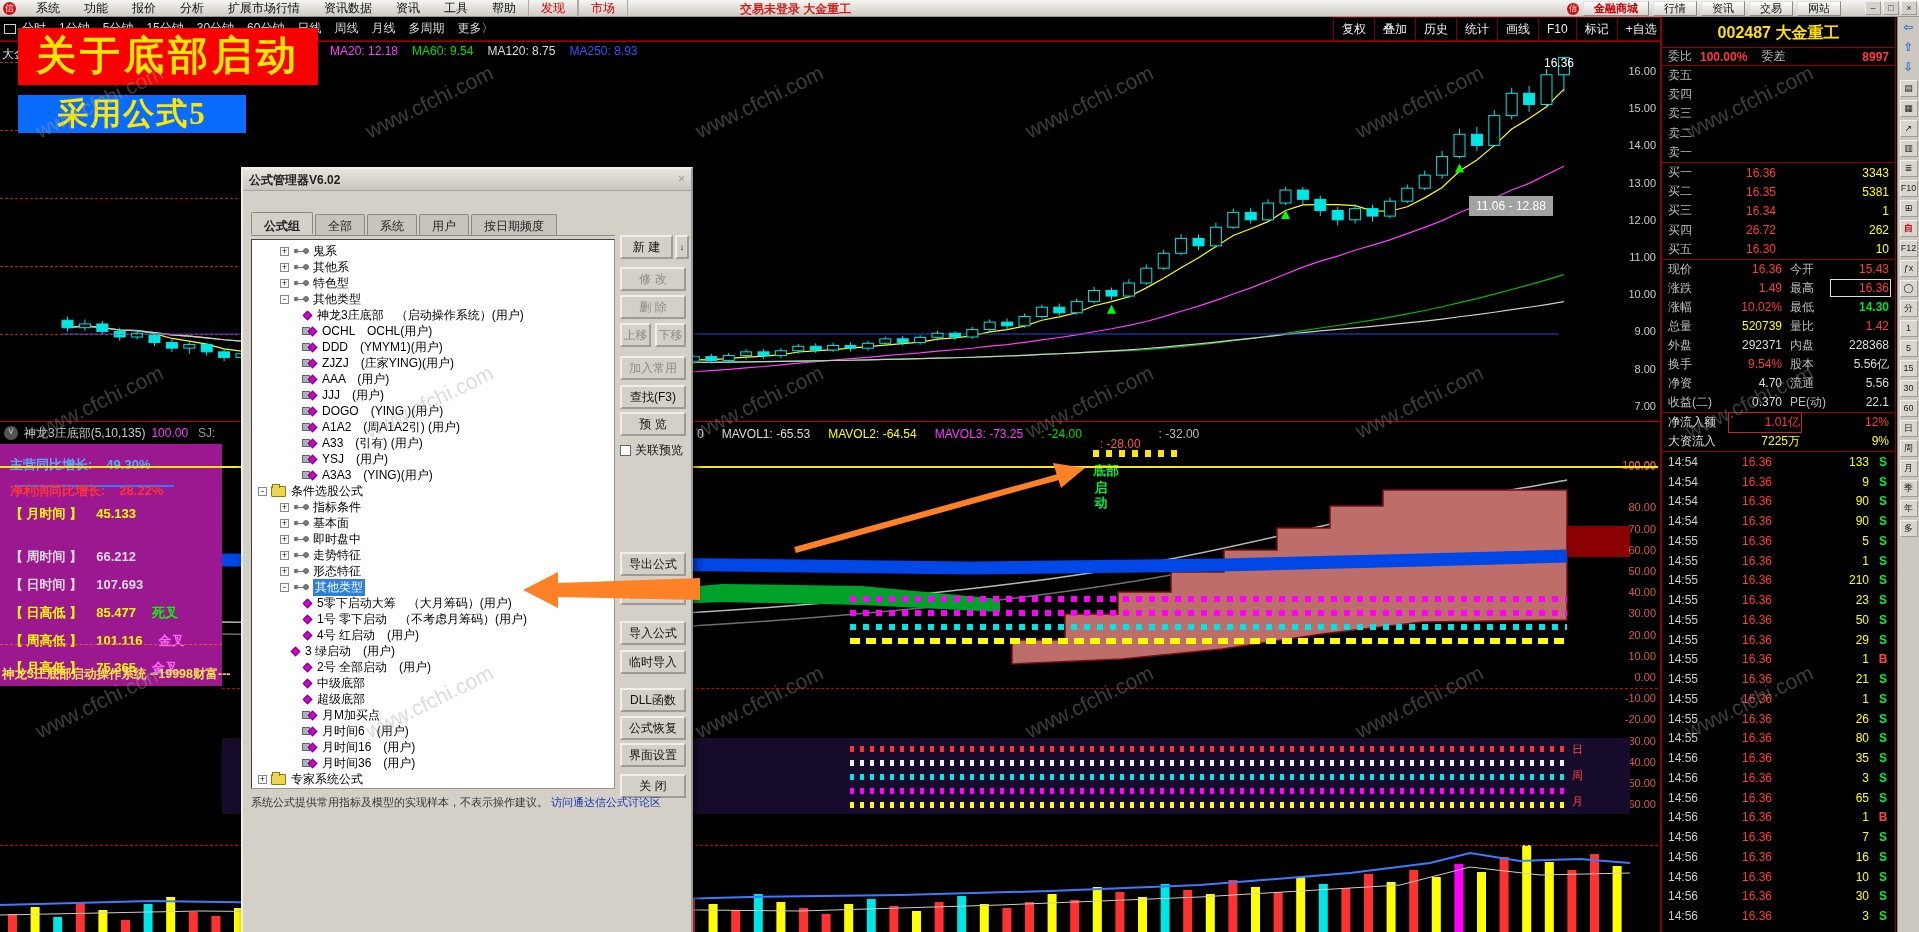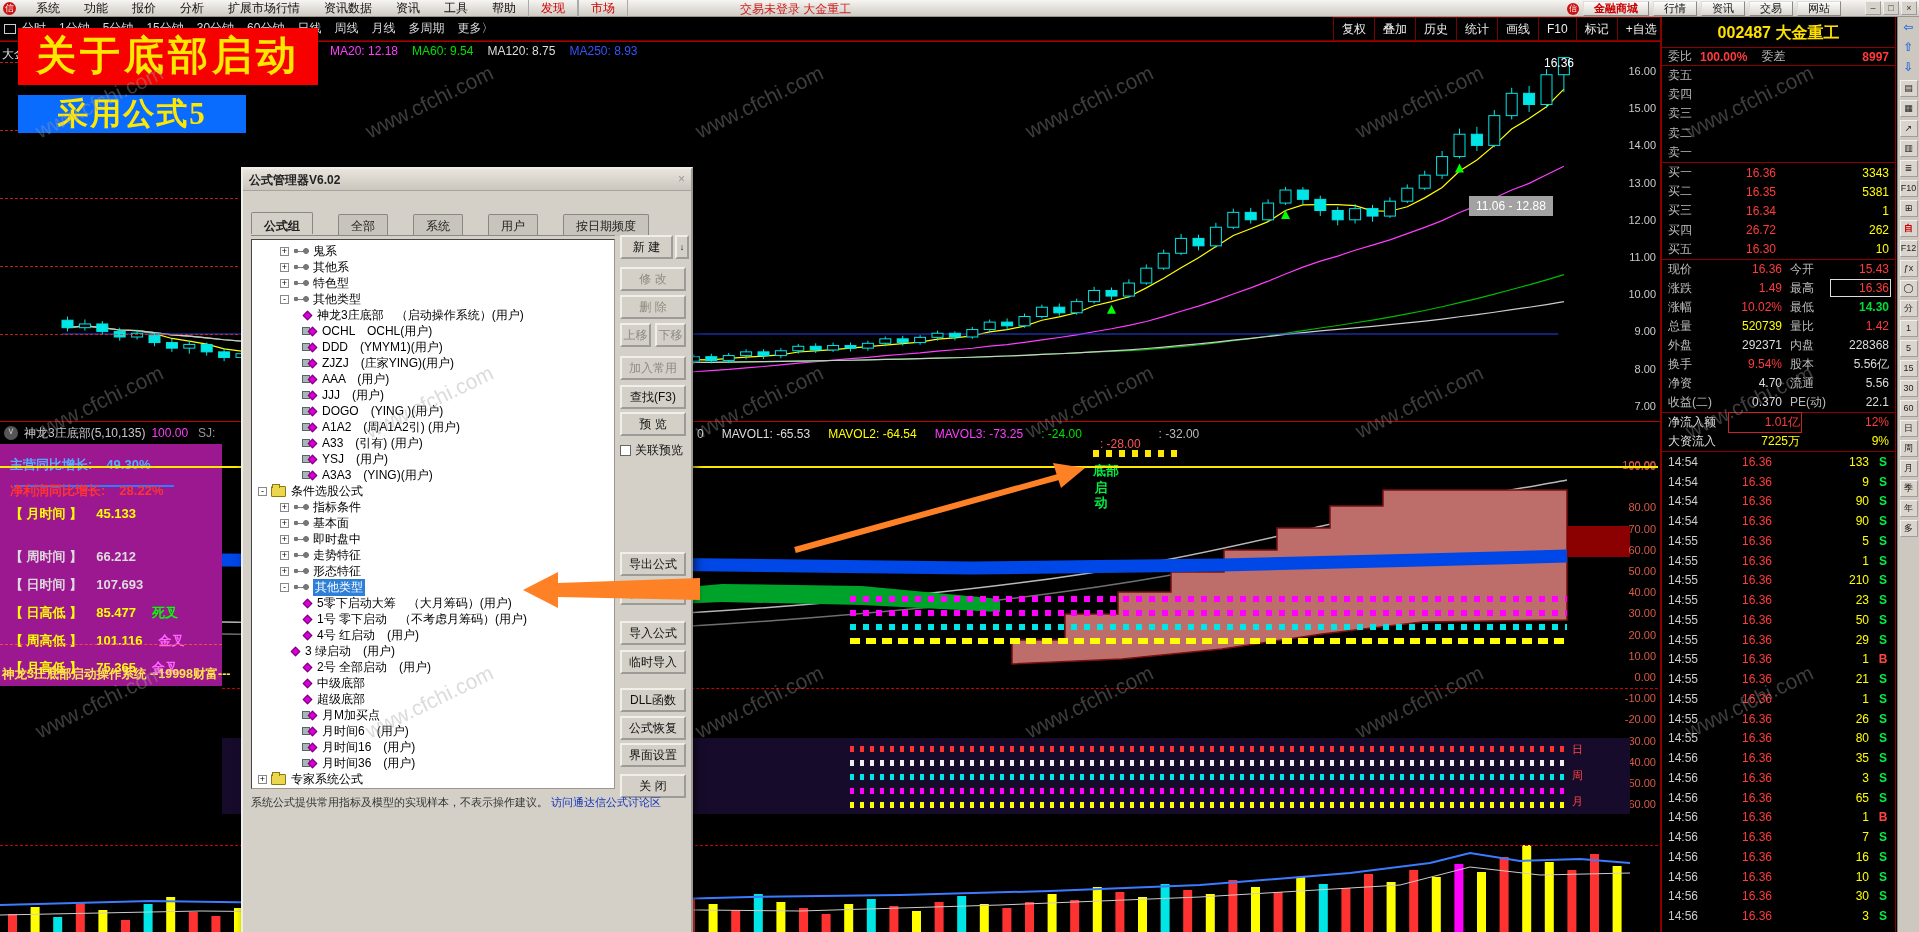--- a/index.html
+++ b/index.html
@@ -8,21 +8,21 @@
   .abs { position:absolute; }
 
   
   #menubar { left:0; top:0; width:1919px; height:17px;
     background:linear-gradient(#f7f5f1,#cfcbc5); border-bottom:1px solid #9a968e;
     display:flex; align-items:center; z-index:45; }
   #logo { width:13px; height:13px; border-radius:50%; background:#cc1111; color:#fff;
     font-size:9px; line-height:13px; text-align:center; margin:0 8px 0 3px; }
   .menu-item { padding:0 12px; color:#111; font-size:12px; height:17px; line-height:17px; cursor:default; }
   .menu-item.red { color:#cc0000; border-left:1px solid #aaa; border-right:1px solid #aaa; }
-  #title-center { position:absolute; left:740px; top:1px; color:#cc2222; font-size:12px; font-weight:normal; }
+  #title-center { position:absolute; left:740px; top:1px; color:#cc2222; font-size:12px; font-weight:bold; }
   #brand-right { position:absolute; right:78px; top:0; display:flex; height:17px; align-items:center; }
   .brand-btn { border:1px outset #ddd; background:linear-gradient(#fdfdfd,#d8d4cc); color:#111;
     padding:0 10px; margin-left:4px; height:15px; line-height:13px; font-size:11px; }
   .brand-btn.red { color:#cc0000; font-weight:bold; }
   #brandlogo { width:12px; height:12px; border-radius:50%; background:#cc1111; color:#fff; font-size:8px;
     line-height:12px; text-align:center; }
   #winctl { position:absolute; right:2px; top:1px; display:flex; }
   .winbtn { width:16px; height:14px; border:1px outset #eee; background:#d6d2ca; color:#333;
     font-size:9px; line-height:12px; text-align:center; margin-left:2px; }
 
@@ -119,21 +119,21 @@
     color:#222; font-size:9px; line-height:15px; text-align:center; overflow:hidden; }
   .sicon.blue { color:#2a6fd6; font-size:12px; font-weight:bold; background:#ccc8c0; border:none; }
   .sicon.red { color:#cc0000; font-weight:bold; }
 
   
   #dialog { left:241px; top:167px; width:452px; height:790px; background:#d4d0c8;
     border:2px outset #efede8; z-index:50; box-shadow:3px 3px 8px rgba(0,0,0,.55); }
   #dlg-title { height:22px; background:linear-gradient(#e9e5dd,#cac6be); border-bottom:1px solid #a8a49c;
     font-weight:bold; color:#222; padding:3px 6px; font-size:12px; }
   #dlg-close { position:absolute; right:6px; top:3px; color:#999; font-size:12px; }
-  #dlg-tabs { position:absolute; left:8px; top:45px; display:flex; height:22px;gap:23px; }
+  #dlg-tabs { position:absolute; left:8px; top:45px; display:flex; height:22px; }
   .tab { border:1px solid #888; border-bottom:none; background:#c8c4bc; padding:3px 12px 0 12px;
     margin-right:2px; font-size:12px; color:#222; border-radius:2px 2px 0 0; }
   .tab.active { background:#d4d0c8; font-weight:bold; position:relative; top:-2px; padding-top:5px; }
   #dlg-tabline { position:absolute; left:8px; top:66px; width:364px; border-top:1px solid #888; }
   #dlg-tree { position:absolute; left:8px; top:70px; width:364px; height:550px; background:#fff;
     border:1px inset #9b978f; overflow:hidden; padding-top:3px; }
   .trow { height:16px; display:flex; align-items:center; white-space:nowrap; font-size:12px; color:#000; }
   .expand { width:9px; height:9px; border:1px solid #888; background:#fff; font-size:9px; line-height:7px;
     text-align:center; margin-right:4px; flex:0 0 auto; }
   .chain { width:16px; height:8px; margin-right:4px; flex:0 0 auto;

